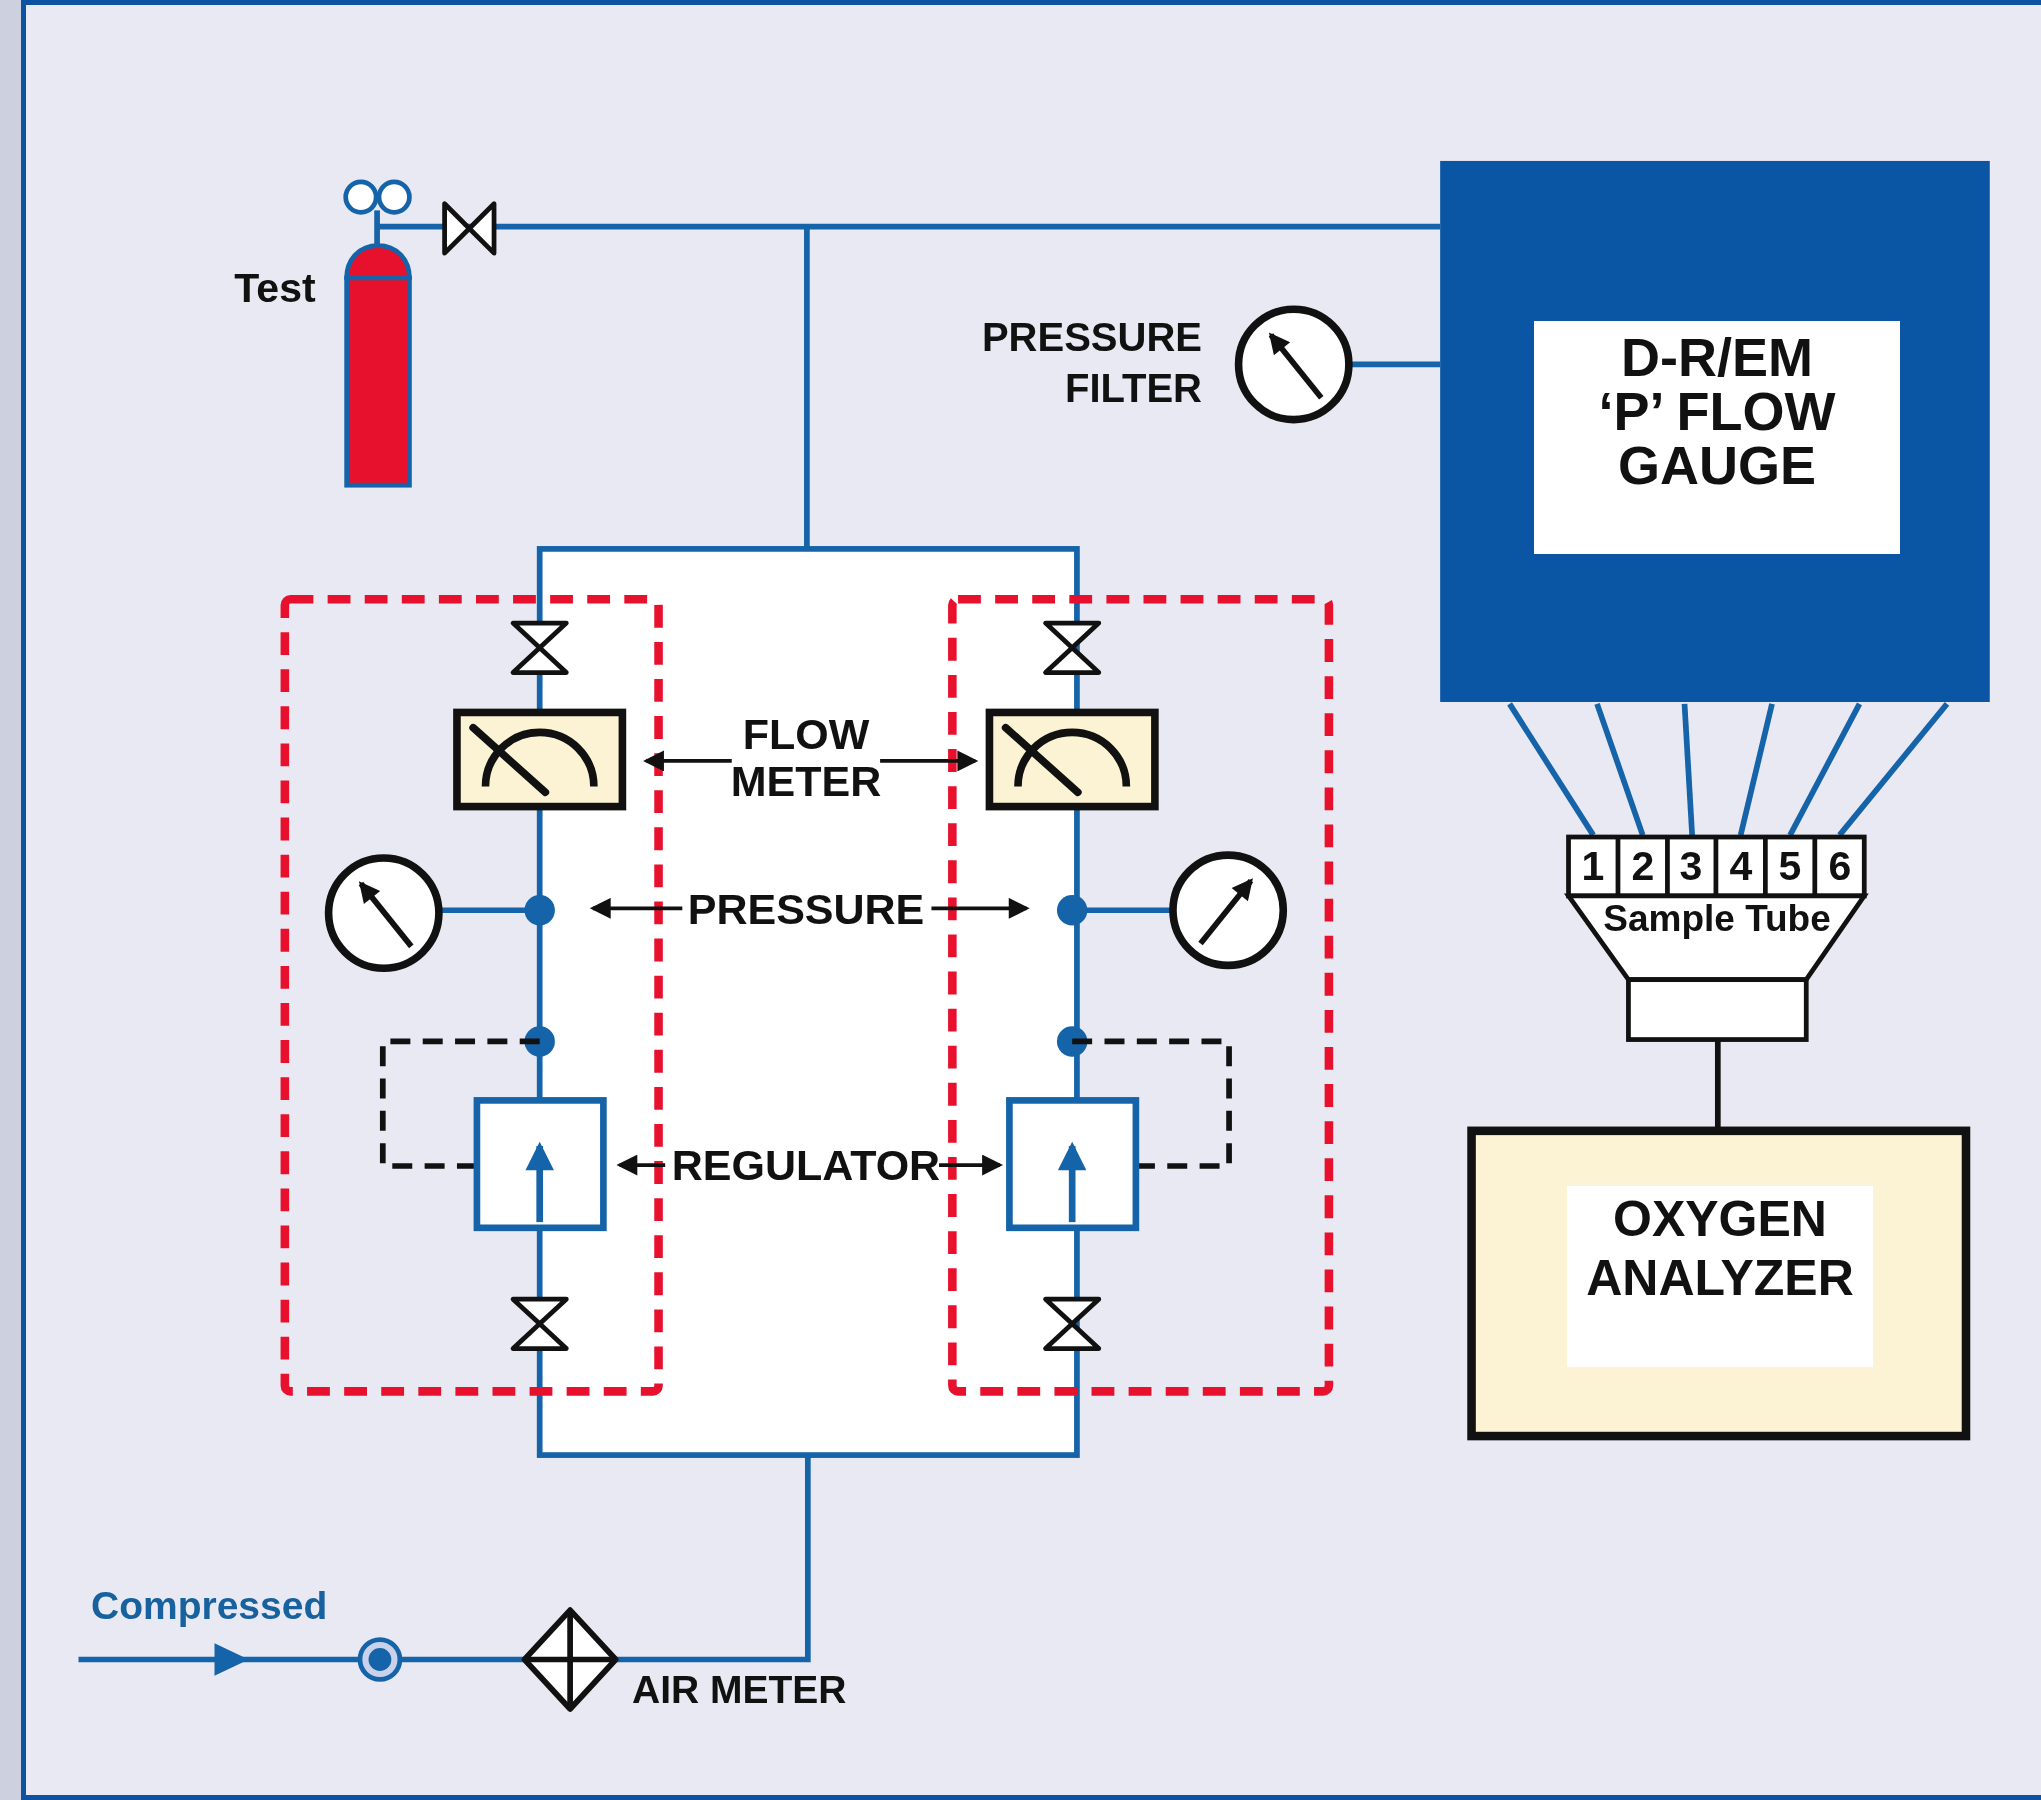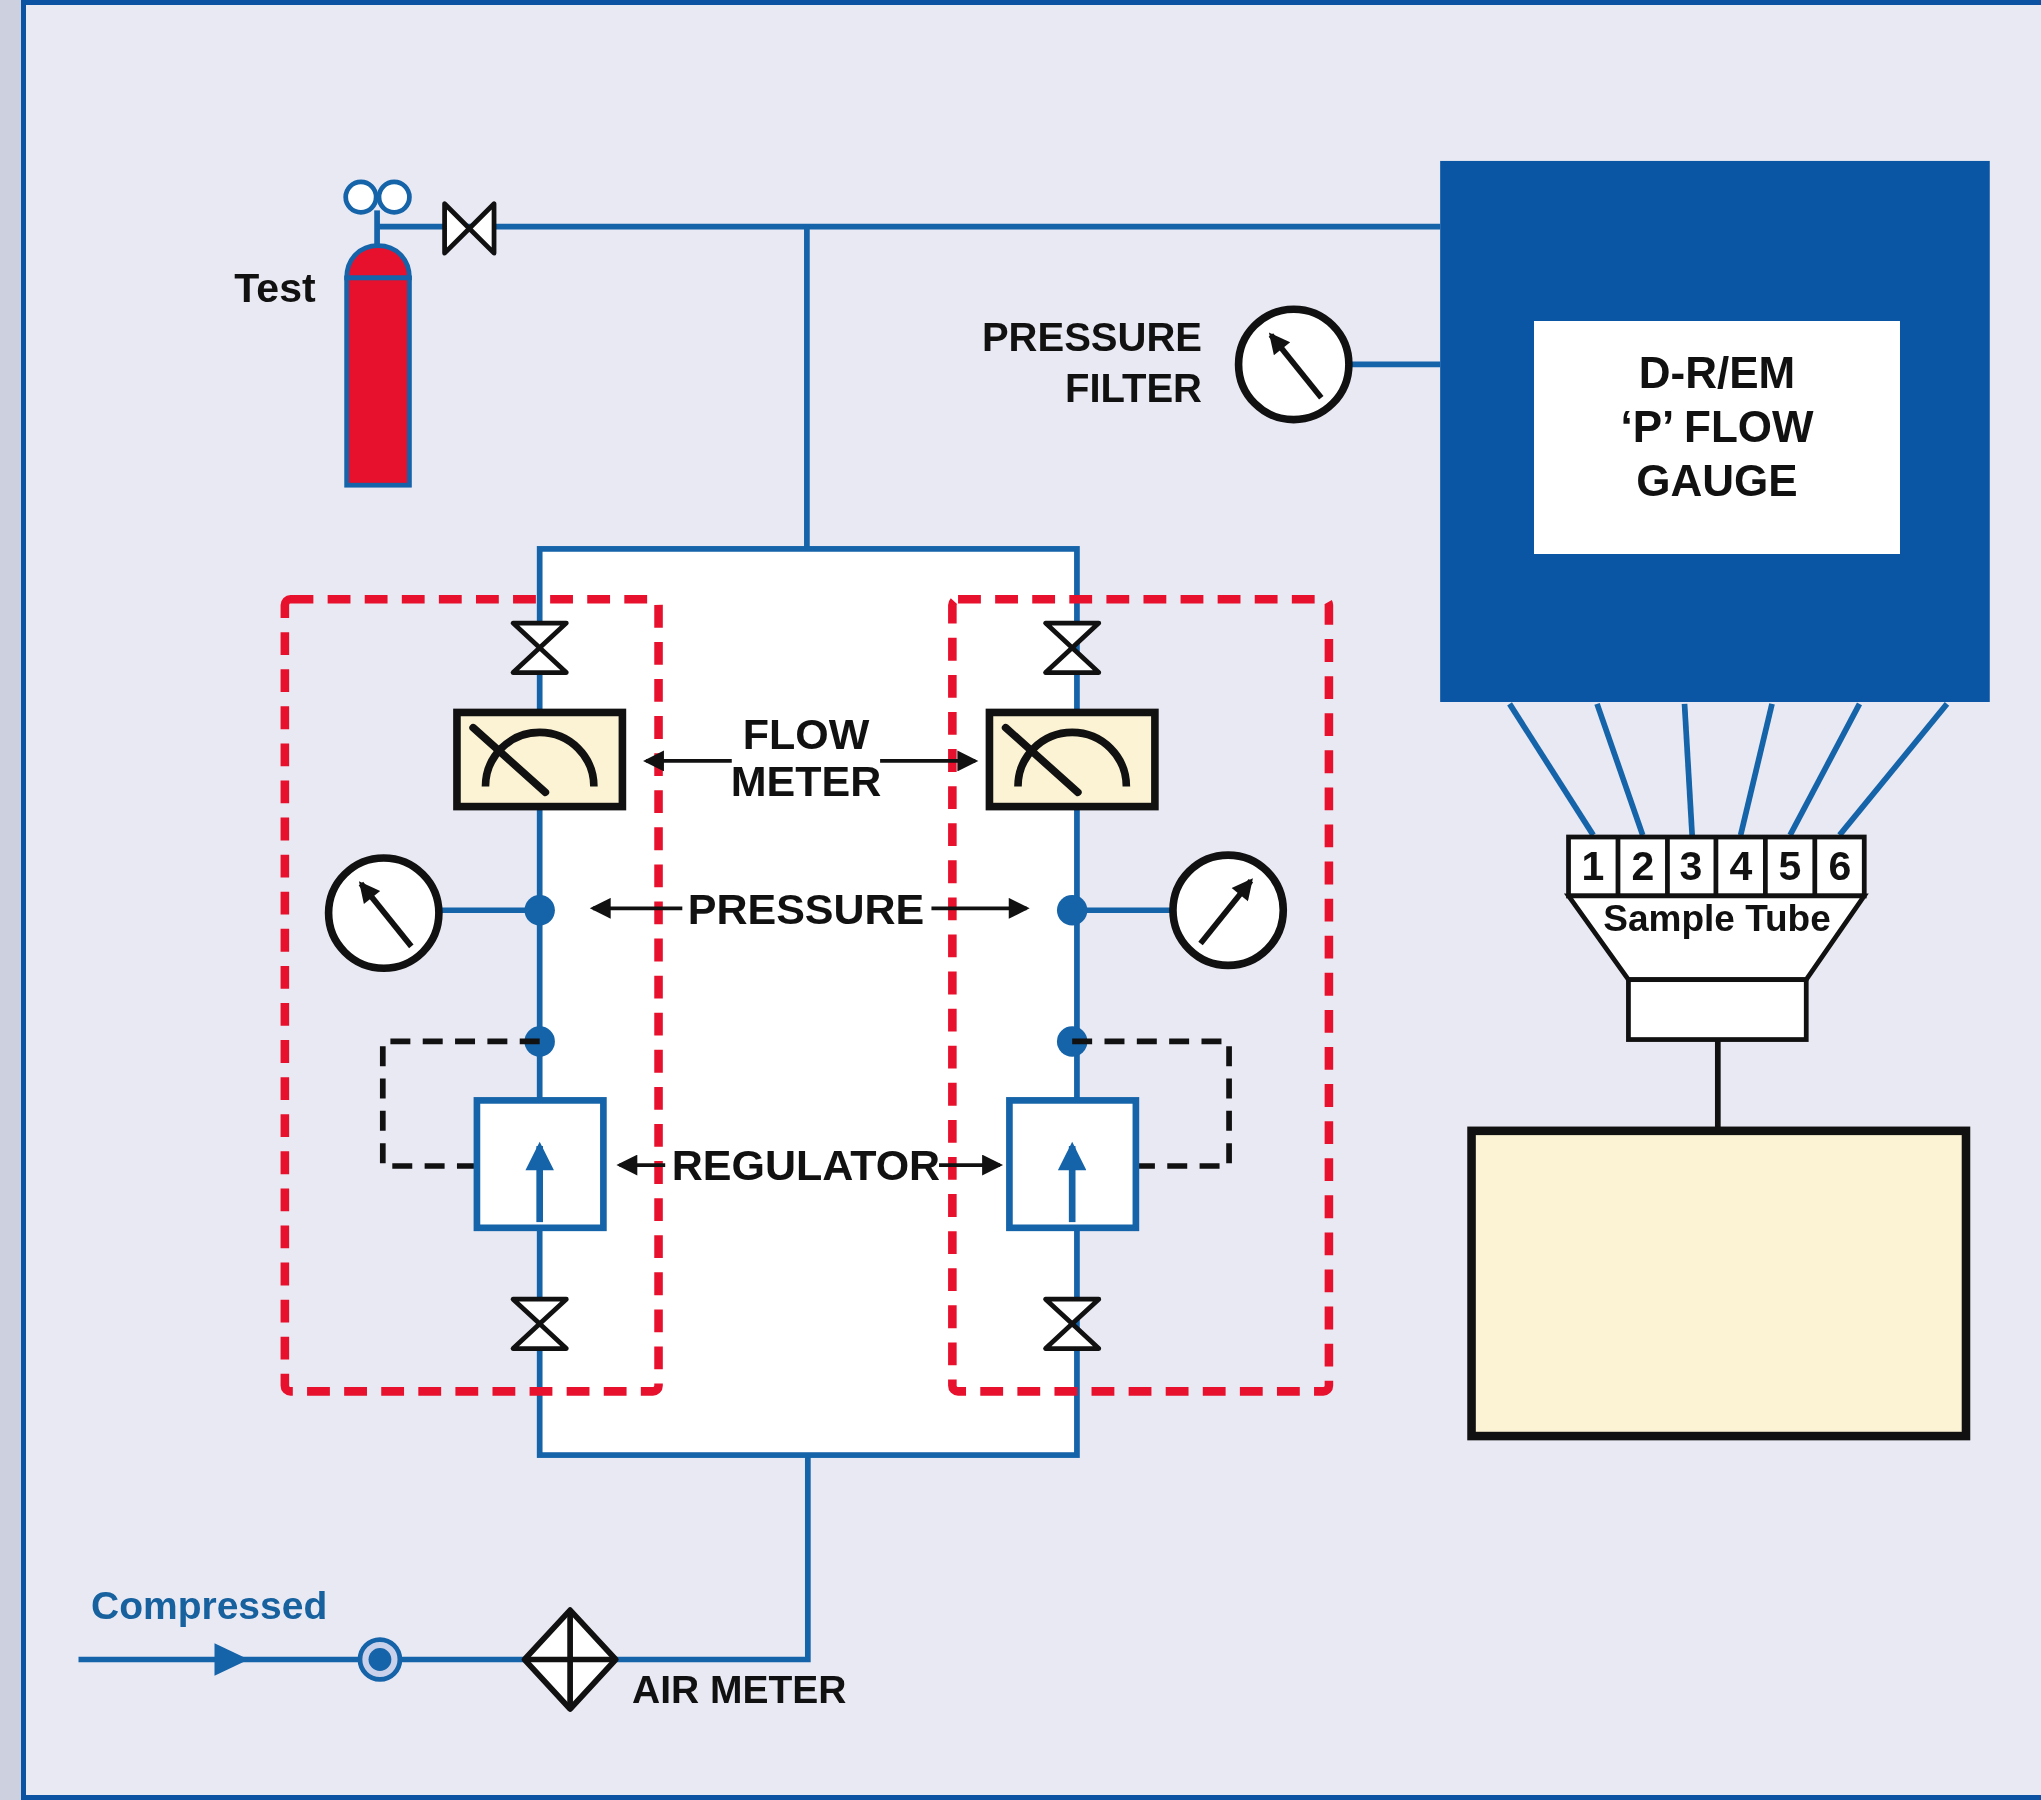--- a/index.html
+++ b/index.html
@@ -180,35 +180,39 @@
         <line x1="524" y1="1740" x2="620" y2="1740"></line>
       </g>
     </g>
   </svg>
 
   <div class="lbl" style="left:249px;top:262px;font-size:41px;">Test</div>
 
   <div class="lbl anchor-right" style="right:855px;top:311px;font-size:40px;">PRESSURE</div>
   <div class="lbl anchor-right" style="right:855px;top:362px;font-size:40px;">FILTER</div>
 
-  <div class="panel" style="left:1508px;top:316px;width:366px;height:233px;font-size:44px;line-height:54px;padding-top:25px;box-sizing:border-box;">
+  <div class="panel" style="left:1508px;top:316px;width:366px;height:233px;font-size:54px;line-height:54px;padding-top:9px;box-sizing:border-box;">
     <span>D-R/EM</span>
     <span>‘P’ FLOW</span>
     <span>GAUGE</span>
   </div>
 
   <div class="lbl" style="left:1567px;top:840px;font-size:41px;">1</div>
   <div class="lbl" style="left:1617px;top:840px;font-size:41px;">2</div>
   <div class="lbl" style="left:1665px;top:840px;font-size:41px;">3</div>
   <div class="lbl" style="left:1715px;top:840px;font-size:41px;">4</div>
   <div class="lbl" style="left:1764px;top:840px;font-size:41px;">5</div>
   <div class="lbl" style="left:1814px;top:840px;font-size:41px;">6</div>
 
   <div class="lbl" style="left:1691px;top:895px;font-size:37px;text-align:center;">Sample Tube</div>
 
+  <div class="panel" style="left:1541px;top:1181px;width:306px;height:181px;font-size:50px;line-height:59px;padding-top:3.8px;box-sizing:border-box;">
+    <span>OXYGEN</span>
+    <span>ANALYZER</span>
+  </div>
 
   <div class="lbl" style="left:780px;top:707px;font-size:43px;">FLOW</div>
   <div class="lbl" style="left:780px;top:754px;font-size:43px;text-align:right;">METER</div>
 
   <div class="lbl" style="left:780px;top:882px;font-size:43px;">PRESSURE</div>
 
   <div class="lbl" style="left:780px;top:1138px;font-size:43px;">REGULATOR</div>
 
   <div class="lbl anchor-left" style="left:65px;top:1581px;font-size:39px;color:#17619f;">Compressed</div>
 

